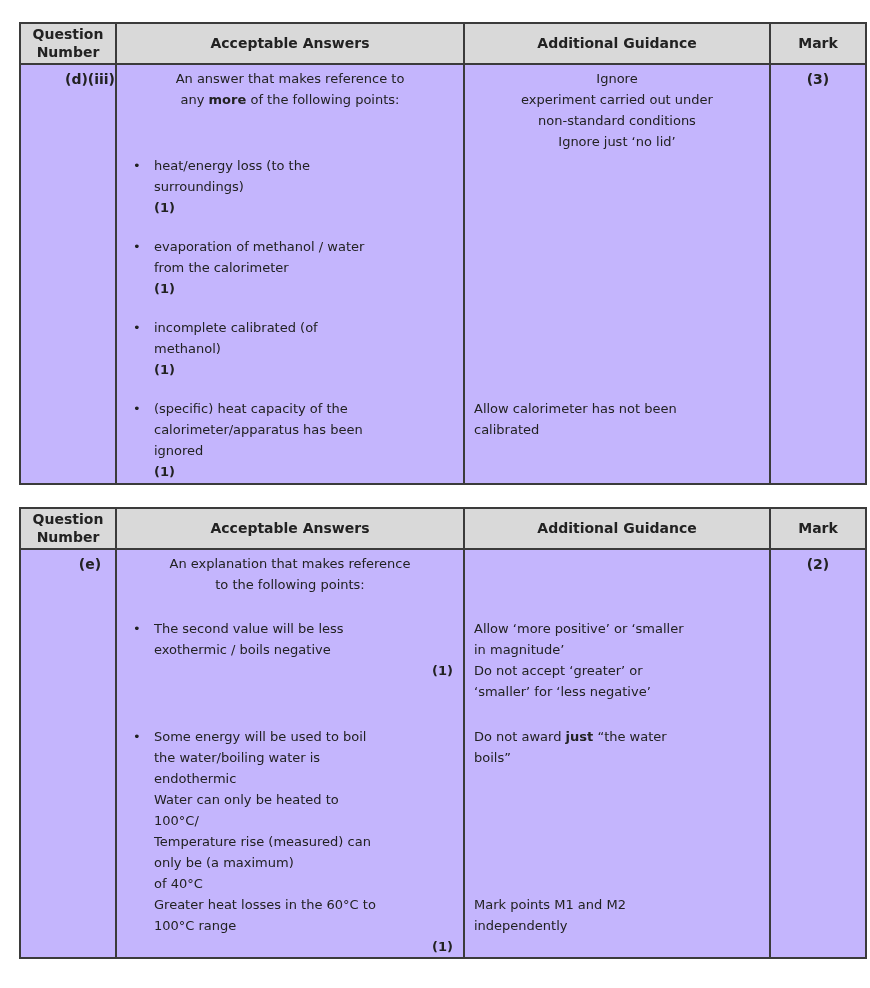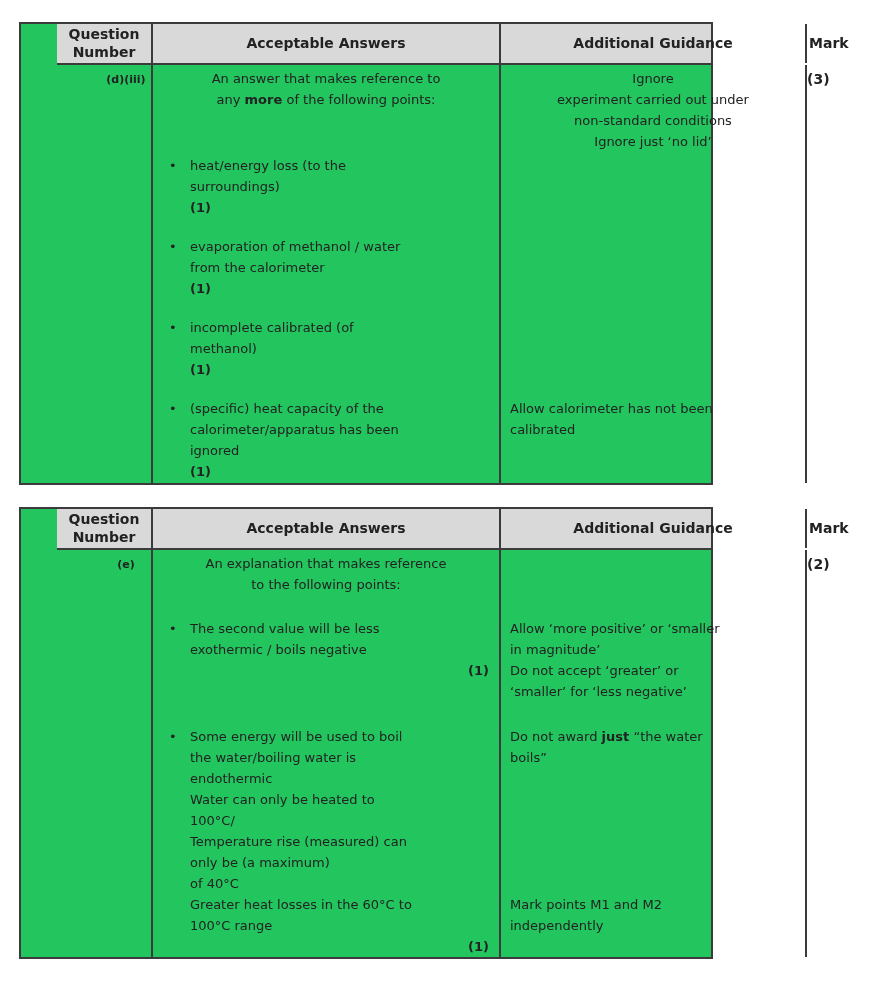--- a/index.html
+++ b/index.html
@@ -13,24 +13,23 @@
     width: 870px;
     height: 988px;
     font-family: "DejaVu Sans", "Liberation Sans", sans-serif;
     color: var(--txt);
     position: relative;
     overflow: hidden;
   }
   .page { padding: 22px 0 0 19px; }
 
   .tbl {
-    width: 694px;
+    width: 848px;
     border: 2px solid var(--bc);
-    background: #22c55e;
-    padding-left: 36px;
+    background: #c4b5fd;
   }
   .tbl + .tbl { margin-top: 22px; }
 
   .thead {
     display: grid;
     grid-template-columns: 96px 348px 306px 1fr;
     background: var(--header-bg);
     border-bottom: 2px solid var(--bc);
   }
   .th {
@@ -52,21 +51,21 @@
     display: grid;
     grid-template-columns: 96px 348px 306px 1fr;
     font-size: 13px;
     line-height: 21px;
   }
   .qcell {
     grid-column: 1;
     border-right: 2px solid var(--bc);
     text-align: center;
     font-weight: bold;
-    font-size: 11px;
+    font-size: 14px;
     padding-top: 4px;
     margin-left: 44px;
   }
   .mcell {
     grid-column: 4;
     text-align: center;
     font-weight: bold;
     font-size: 14px;
     padding-top: 4px;
   }

